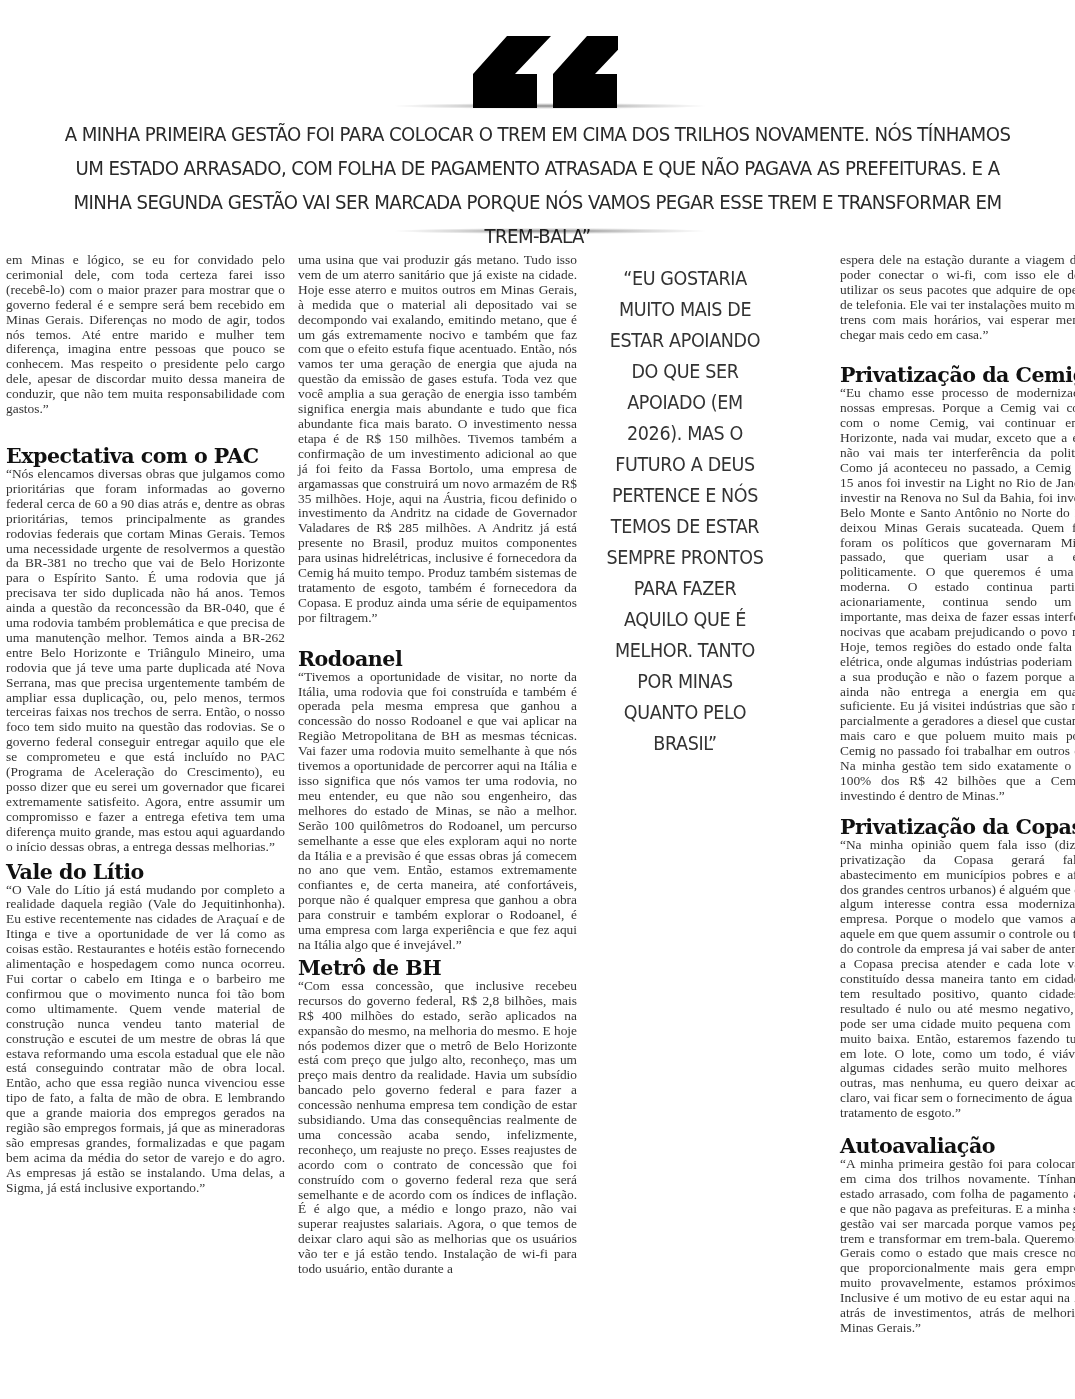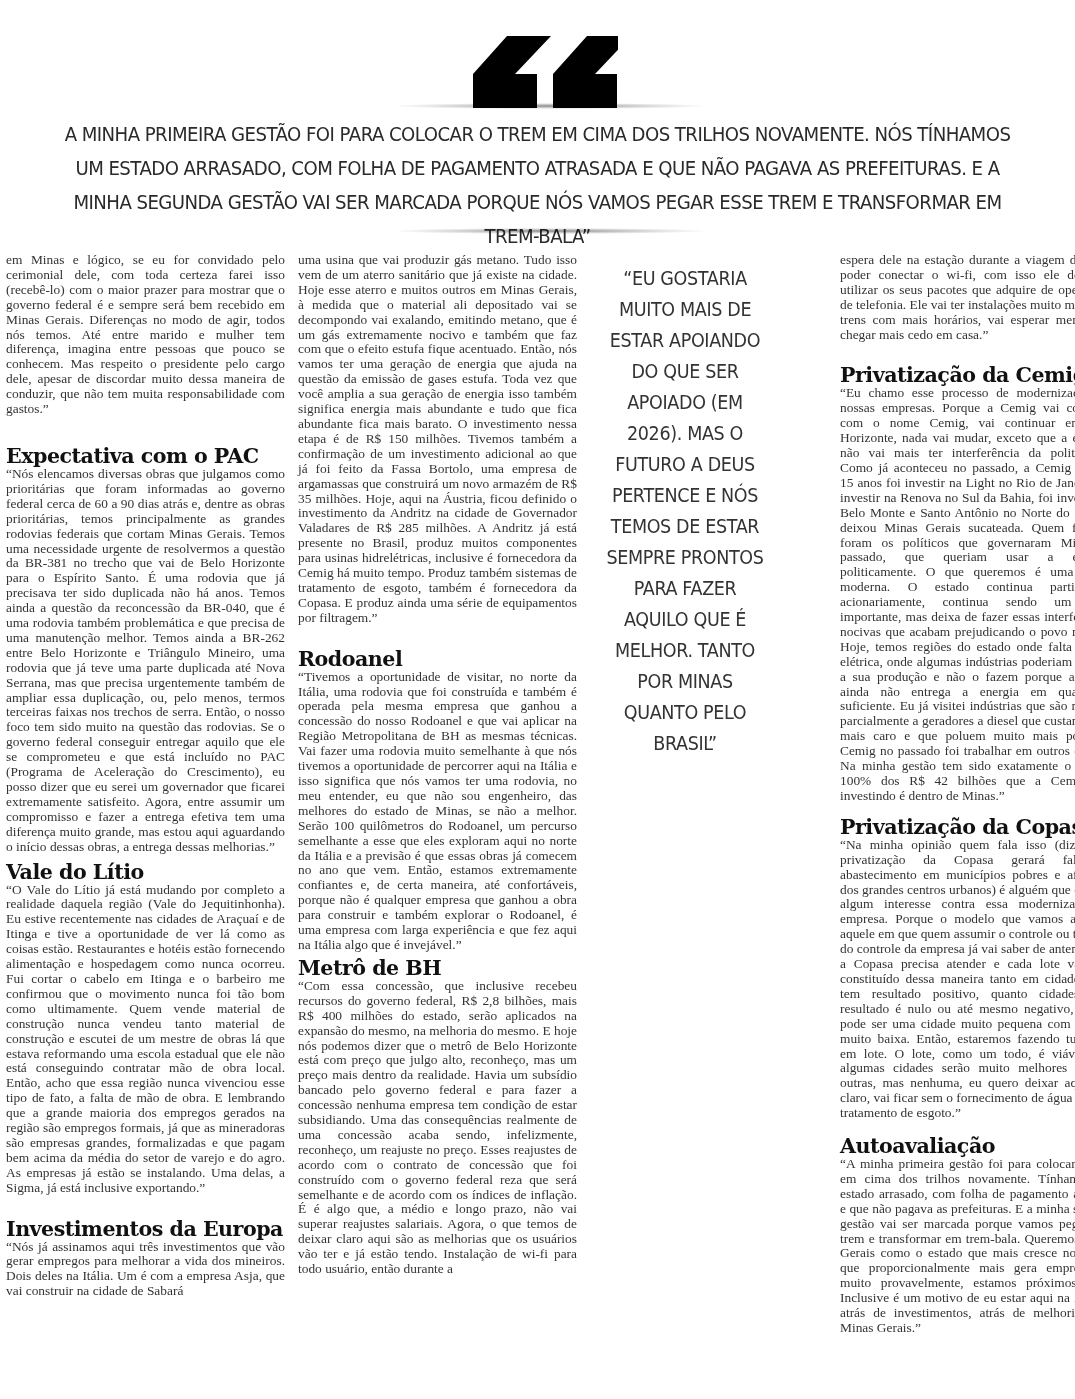--- a/index.html
+++ b/index.html
@@ -40,24 +40,20 @@
 <div class="col c1">
   <p>em Minas e lógico, se eu for convidado pelo cerimonial dele, com toda certeza farei isso (recebê-lo) com o maior prazer para mostrar que o governo federal é e sempre será bem recebido em Minas Gerais. Diferenças no modo de agir, todos nós temos. Até entre marido e mulher tem diferença, imagina entre pessoas que pouco se conhecem. Mas respeito o presidente pelo cargo dele, apesar de discordar muito dessa maneira de conduzir, que não tem muita responsabilidade com gastos.”</p>
   <div class="sec" style="margin-top:28px">
     <h2>Expectativa com o PAC</h2>
     <p>“Nós elencamos diversas obras que julgamos como prioritárias que foram informadas ao governo federal cerca de 60 a 90 dias atrás e, dentre as obras prioritárias, temos principalmente as grandes rodovias federais que cortam Minas Gerais. Temos uma necessidade urgente de resolvermos a questão da BR-381 no trecho que vai de Belo Horizonte para o Espírito Santo. É uma rodovia que já precisava ter sido duplicada não há anos. Temos ainda a questão da reconcessão da BR-040, que é uma rodovia também problemática e que precisa de uma manutenção melhor. Temos ainda a BR-262 entre Belo Horizonte e Triângulo Mineiro, uma rodovia que já teve uma parte duplicada até Nova Serrana, mas que precisa urgentemente também de ampliar essa duplicação, ou, pelo menos, termos terceiras faixas nos trechos de serra. Então, o nosso foco tem sido muito na questão das rodovias. Se o governo federal conseguir entregar aquilo que ele se comprometeu e que está incluído no PAC (Programa de Aceleração do Crescimento), eu posso dizer que eu serei um governador que ficarei extremamente satisfeito. Agora, entre assumir um compromisso e fazer a entrega efetiva tem uma diferença muito grande, mas estou aqui aguardando o início dessas obras, a entrega dessas melhorias.”</p>
   </div>
   <div class="sec" style="margin-top:6px">
     <h2>Vale do Lítio</h2>
     <p>“O Vale do Lítio já está mudando por completo a realidade daquela região (Vale do Jequitinhonha). Eu estive recentemente nas cidades de Araçuaí e de Itinga e tive a oportunidade de ver lá como as coisas estão. Restaurantes e hotéis estão fornecendo alimentação e hospedagem como nunca ocorreu. Fui cortar o cabelo em Itinga e o barbeiro me confirmou que o movimento nunca foi tão bom como ultimamente. Quem vende material de construção nunca vendeu tanto material de construção e escutei de um mestre de obras lá que estava reformando uma escola estadual que ele não está conseguindo contratar mão de obra local. Então, acho que essa região nunca vivenciou esse tipo de fato, a falta de mão de obra. E lembrando que a grande maioria dos empregos gerados na região são empregos formais, já que as mineradoras são empresas grandes, formalizadas e que pagam bem acima da média do setor de varejo e do agro. As empresas já estão se instalando. Uma delas, a Sigma, já está inclusive exportando.”</p>
   </div>
-  <div class="sec" style="margin-top:22px">
-    <h2>Investimentos da Europa</h2>
-    <p>“Nós já assinamos aqui três investimentos que vão gerar empregos para melhorar a vida dos mineiros. Dois deles na Itália. Um é com a empresa Asja, que vai construir na cidade de Sabará</p>
-  </div>
 </div>
 
 <div class="col c2">
   <p>uma usina que vai produzir gás metano. Tudo isso vem de um aterro sanitário que já existe na cidade. Hoje esse aterro e muitos outros em Minas Gerais, à medida que o material ali depositado vai se decompondo vai exalando, emitindo metano, que é um gás extremamente nocivo e também que faz com que o efeito estufa fique acentuado. Então, nós vamos ter uma geração de energia que ajuda na questão da emissão de gases estufa. Toda vez que você amplia a sua geração de energia isso também significa energia mais abundante e tudo que fica abundante fica mais barato. O investimento nessa etapa é de R$ 150 milhões. Tivemos também a confirmação de um investimento adicional ao que já foi feito da Fassa Bortolo, uma empresa de argamassas que construirá um novo armazém de R$ 35 milhões. Hoje, aqui na Áustria, ficou definido o investimento da Andritz na cidade de Governador Valadares de R$ 285 milhões. A Andritz já está presente no Brasil, produz muitos componentes para usinas hidrelétricas, inclusive é fornecedora da Cemig há muito tempo. Produz também sistemas de tratamento de esgoto, também é fornecedora da Copasa. E produz ainda uma série de equipamentos por filtragem.”</p>
   <div class="sec" style="margin-top:22px">
     <h2>Rodoanel</h2>
     <p>“Tivemos a oportunidade de visitar, no norte da Itália, uma rodovia que foi construída e também é operada pela mesma empresa que ganhou a concessão do nosso Rodoanel e que vai aplicar na Região Metropolitana de BH as mesmas técnicas. Vai fazer uma rodovia muito semelhante à que nós tivemos a oportunidade de percorrer aqui na Itália e isso significa que nós vamos ter uma rodovia, no meu entender, eu que não sou engenheiro, das melhores do estado de Minas, se não a melhor. Serão 100 quilômetros do Rodoanel, um percurso semelhante a esse que eles exploram aqui no norte da Itália e a previsão é que essas obras já comecem no ano que vem. Então, estamos extremamente confiantes e, de certa maneira, até confortáveis, porque não é qualquer empresa que ganhou a obra para construir e também explorar o Rodoanel, é uma empresa com larga experiência e que fez aqui na Itália algo que é invejável.”</p>
   </div>
   <div class="sec" style="margin-top:4px">
     <h2>Metrô de BH</h2>

